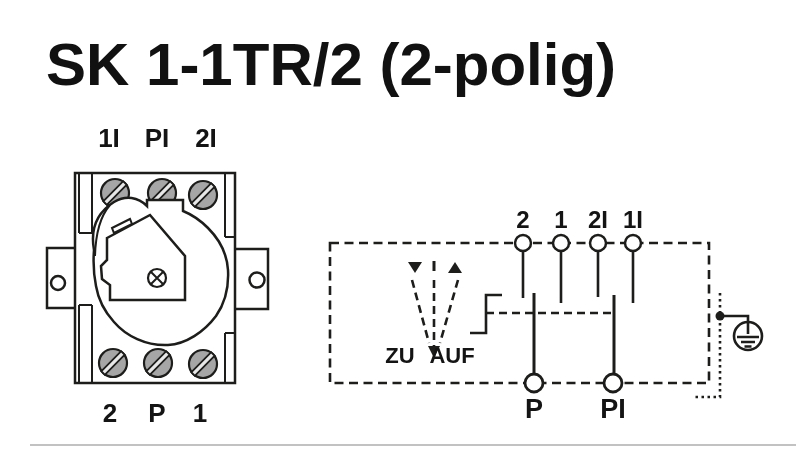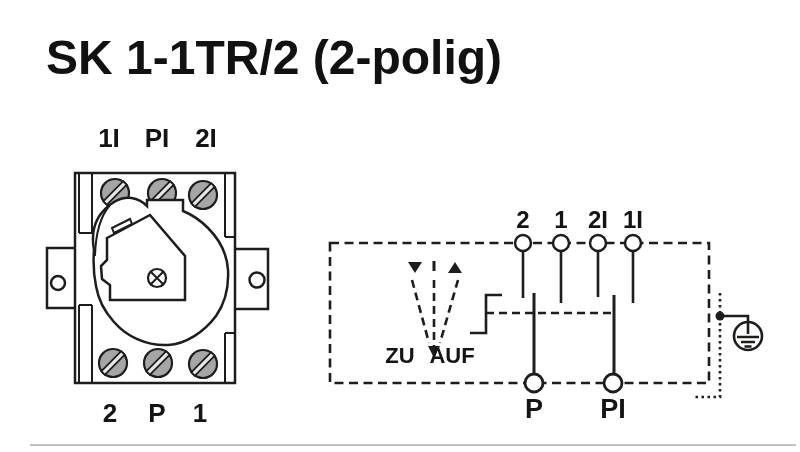--- a/index.html
+++ b/index.html
@@ -5,21 +5,21 @@
   html,body{margin:0;padding:0;}
   body{
     width:800px;height:452px;
     background:#ffffff;
     position:relative;
     overflow:hidden;
     font-family:"Liberation Sans", sans-serif;
   }
   .title{
     position:absolute;left:46px;top:30px;
-    font-size:48px;font-weight:bold;color:#111;
+    font-size:60px;font-weight:bold;color:#111;
     letter-spacing:0px;white-space:nowrap;margin:0;
   }
   .front-view-svg{position:absolute;left:28px;top:118px;}
   .schematic-svg{position:absolute;left:325px;top:200px;}
   .bottom-divider{
     position:absolute;left:30px;top:444px;width:766px;height:2px;
     background:#c2c2c2;
   }
   svg text{
     font-family:"Liberation Sans", sans-serif;

